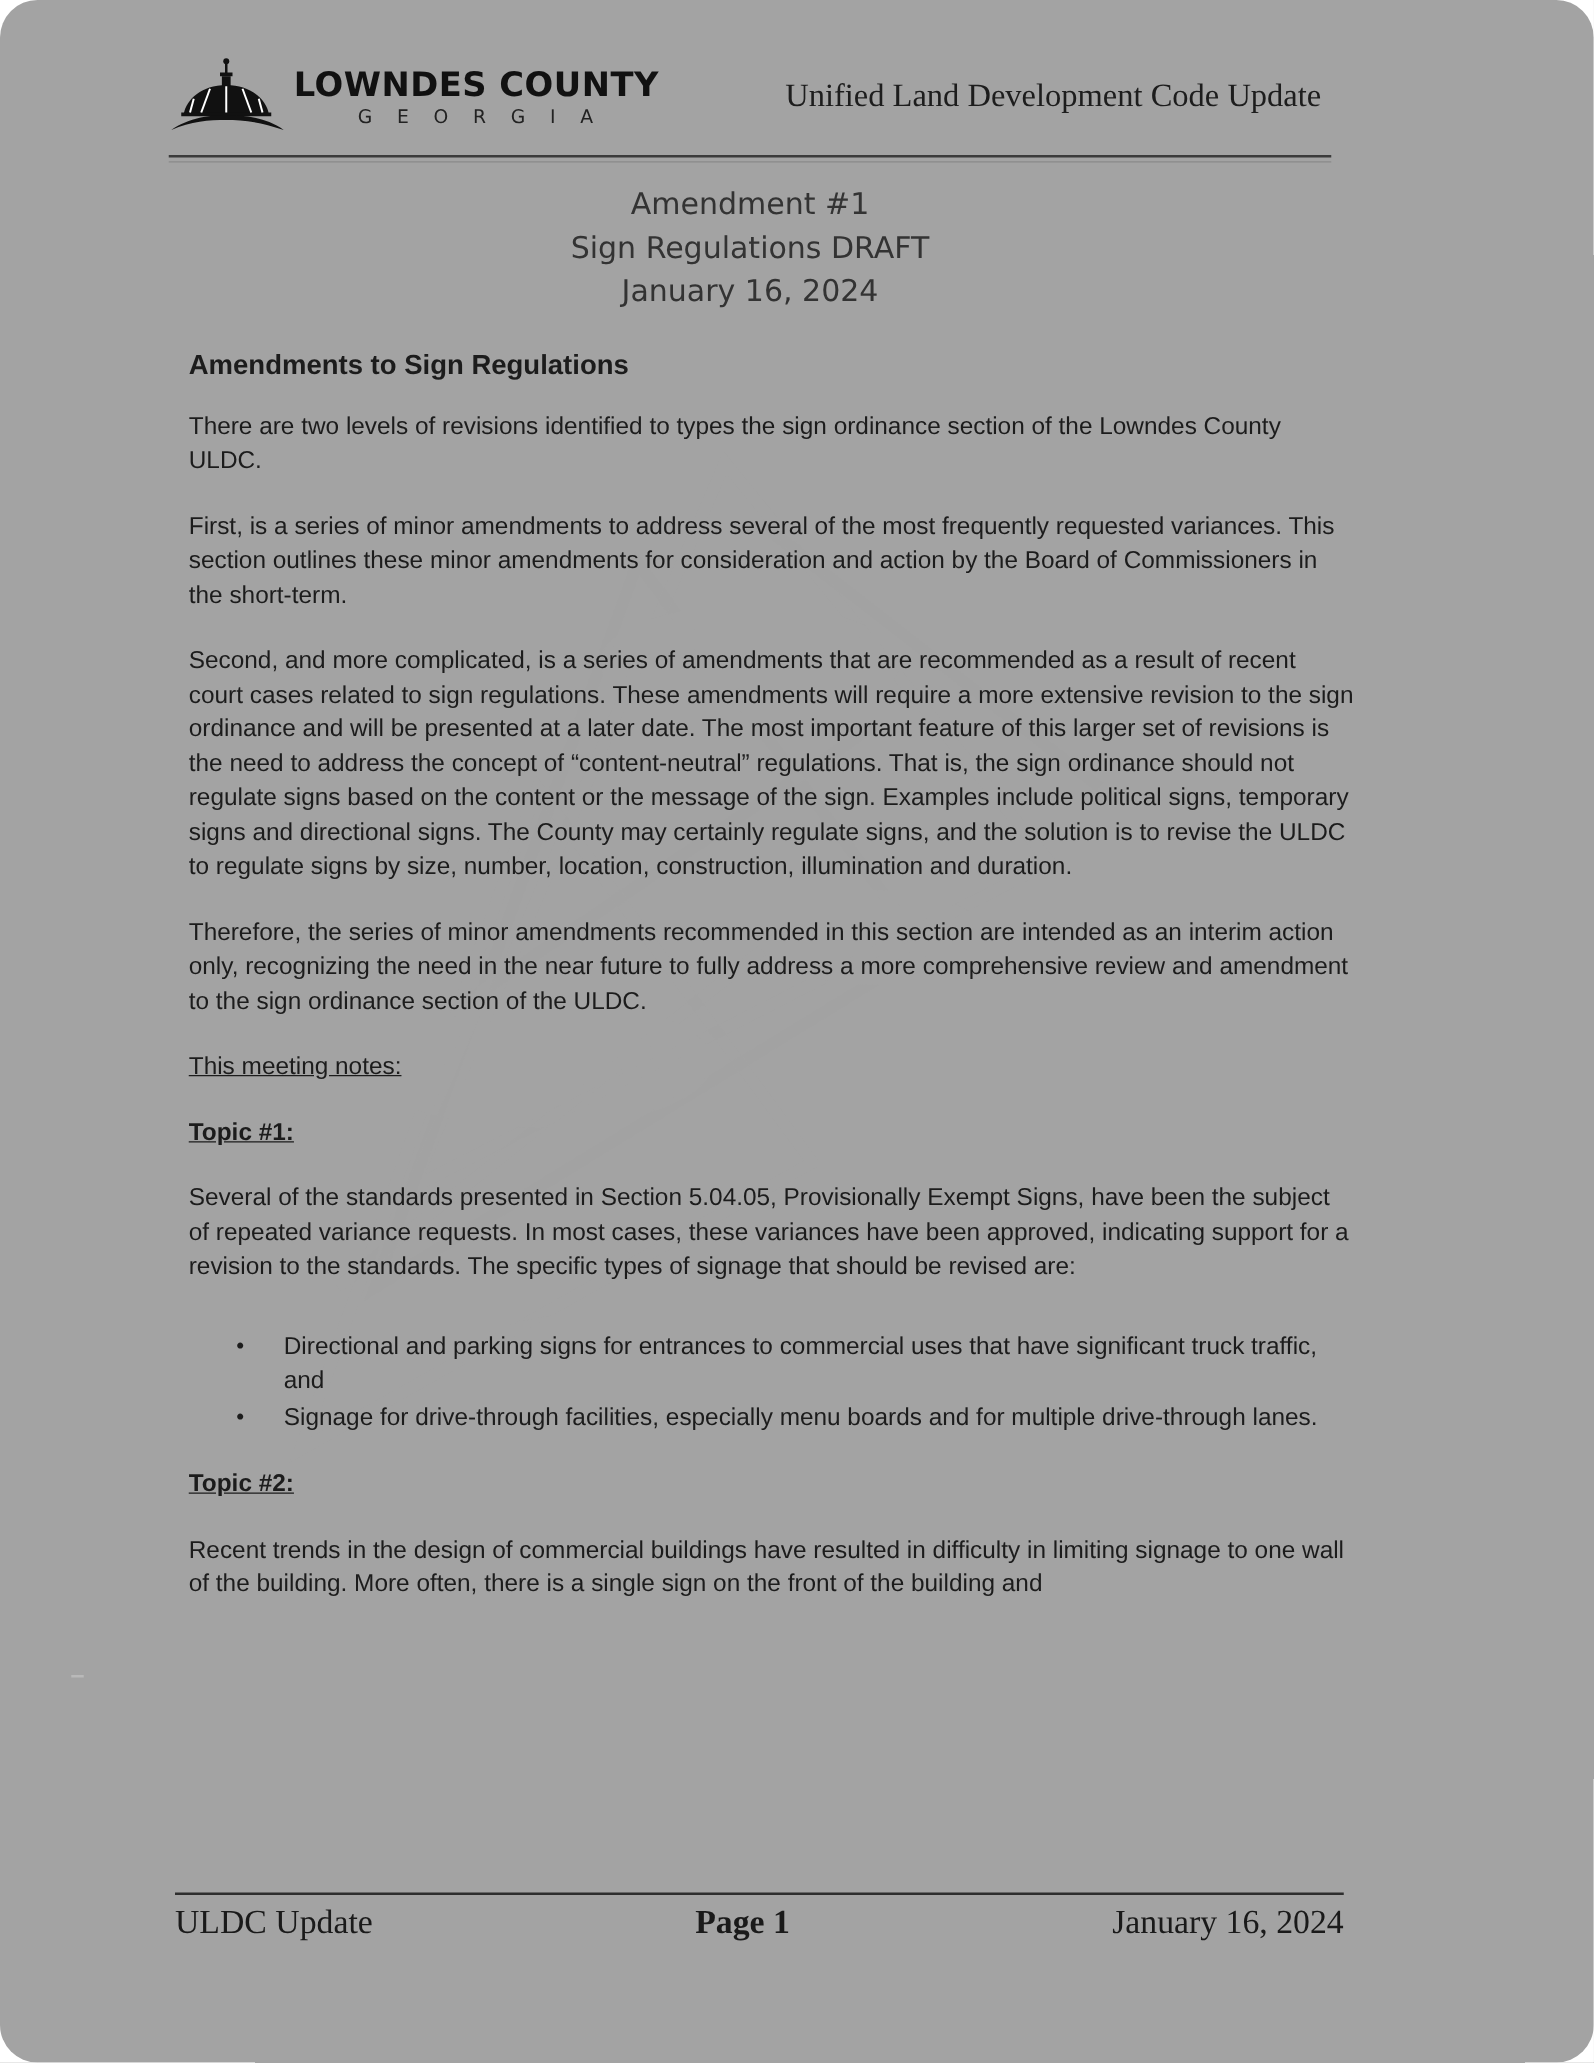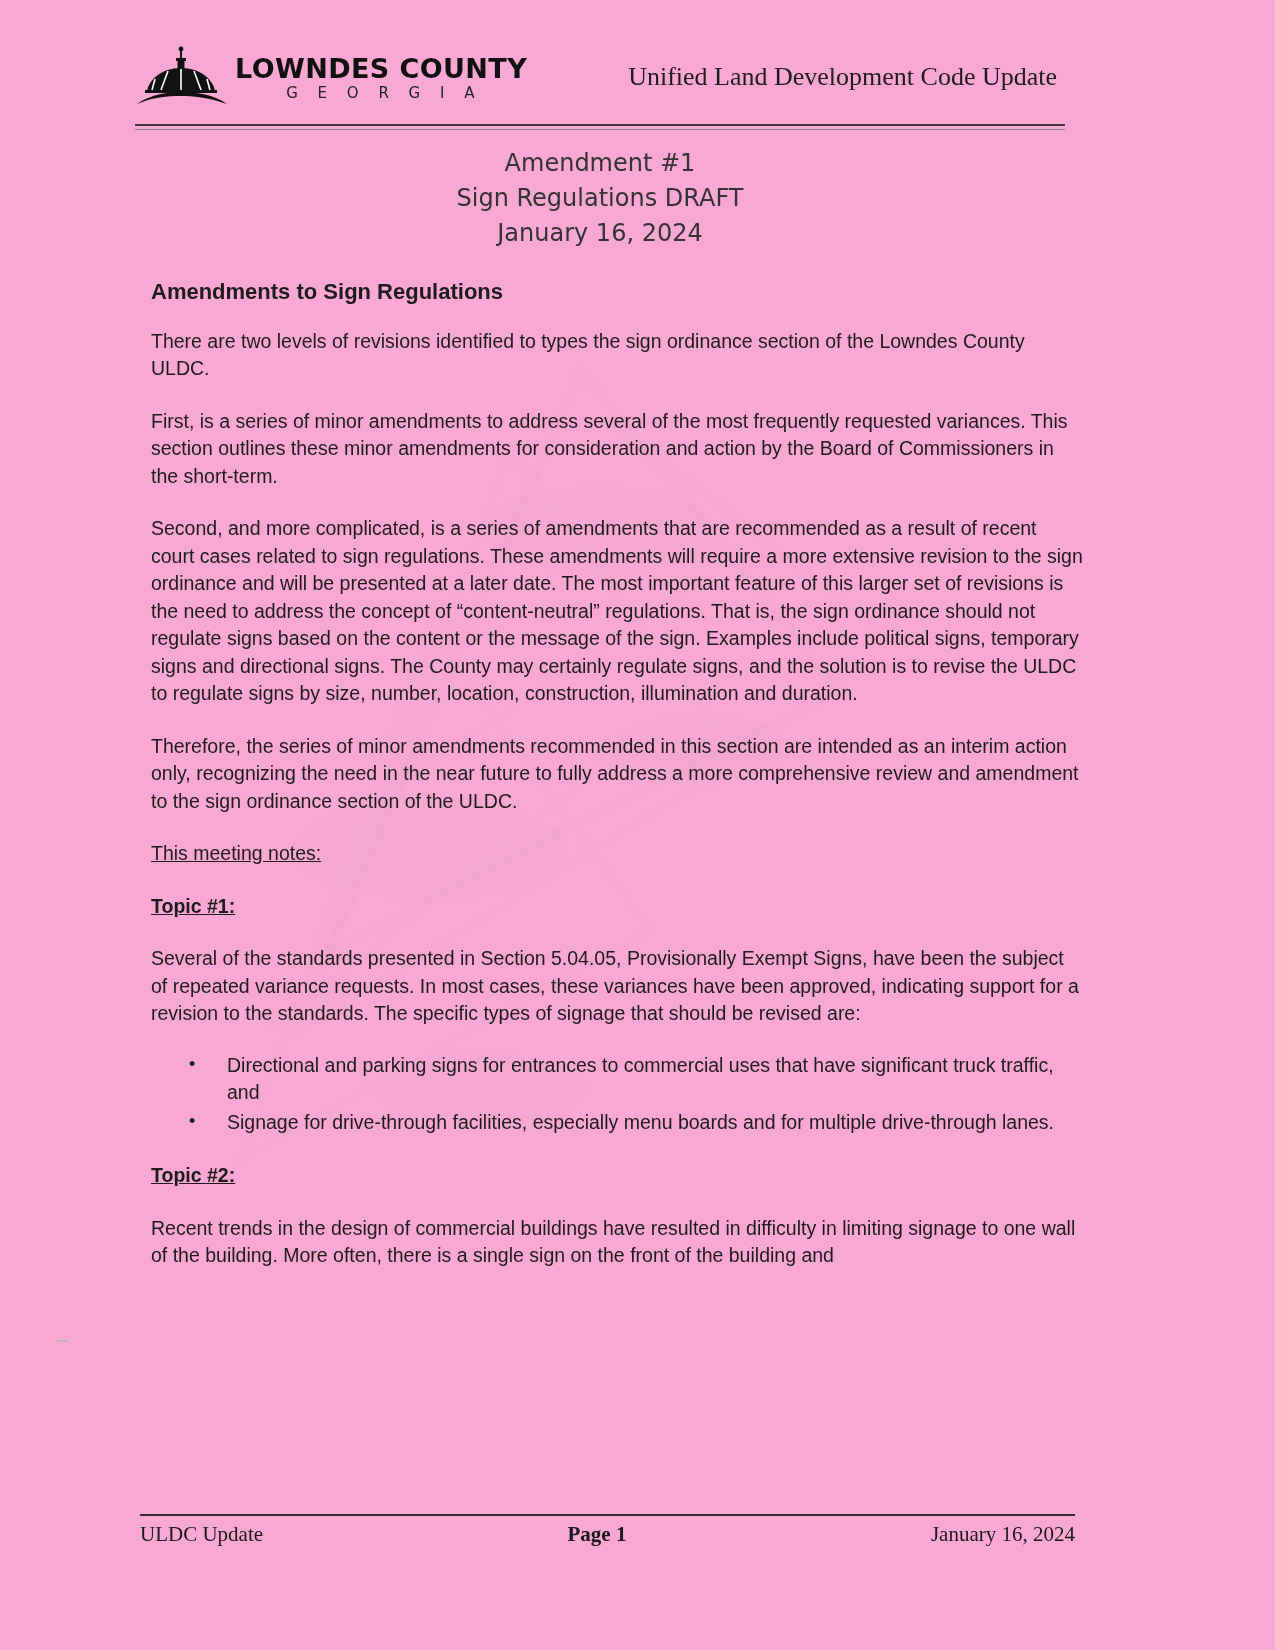--- a/index.html
+++ b/index.html
@@ -5,24 +5,25 @@
 <style>
   html, body {
     margin: 0;
     padding: 0;
     background: #ffffff;
   }
   .page {
     position: relative;
     width: 1275px;
     height: 1650px;
-    background: #f9a8d4;
+    background: #a3a3a3;
     overflow: hidden;
     font-family: "Liberation Sans", sans-serif;
     color: #1a1a1a;
+    border-radius: 30px;
   }
 
   
   .watermark {
     position: absolute;
     left: 180px;
     top: 330px;
     width: 760px;
     height: 920px;
     pointer-events: none;
@@ -122,21 +123,21 @@
   .sec-head {
     font-weight: bold;
     font-size: 22px;
     margin: 0 0 22px 0;
   }
   p.para {
     margin: 0 0 25px 0;
     font-size: 19.5px;
     line-height: 27.5px;
   }
-  p.para.tight { margin-bottom: 24px; }
+  p.para.tight { margin-bottom: 36px; }
   .underline-head {
     margin: 0 0 25px 0;
     font-size: 19.5px;
   }
   .underline-head span { text-decoration: underline; }
   .topic-head {
     margin: 0 0 25px 0;
     font-size: 19.5px;
     font-weight: bold;
   }
@@ -172,21 +173,21 @@
   }
   .doc-footer {
     position: absolute;
     left: 140px;
     top: 1522px;
     width: 935px;
     display: flex;
     justify-content: space-between;
     align-items: baseline;
     font-family: "Liberation Serif", serif;
-    font-size: 21px;
+    font-size: 27px;
     color: #1a1a1a;
     z-index: 2;
   }
   .doc-footer .f-center { flex: 1; text-align: center; font-weight: bold; }
   .doc-footer .f-right { text-align: right; }
 
   .speck {
     position: absolute;
     background: #b9b9b9;
     z-index: 1;

